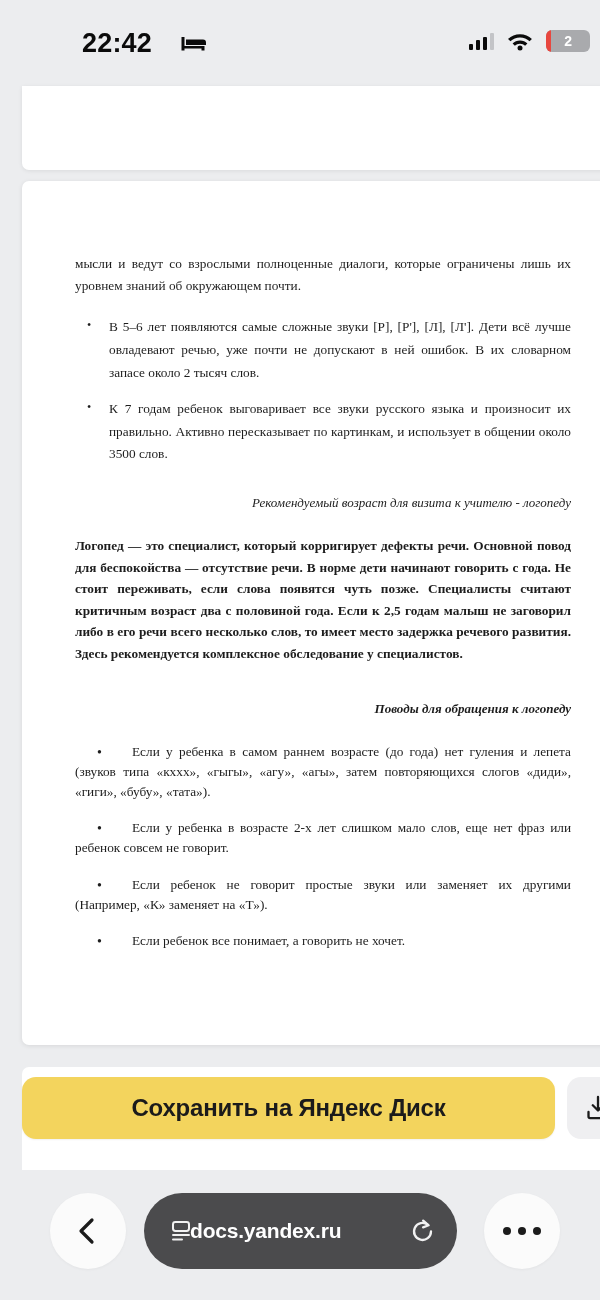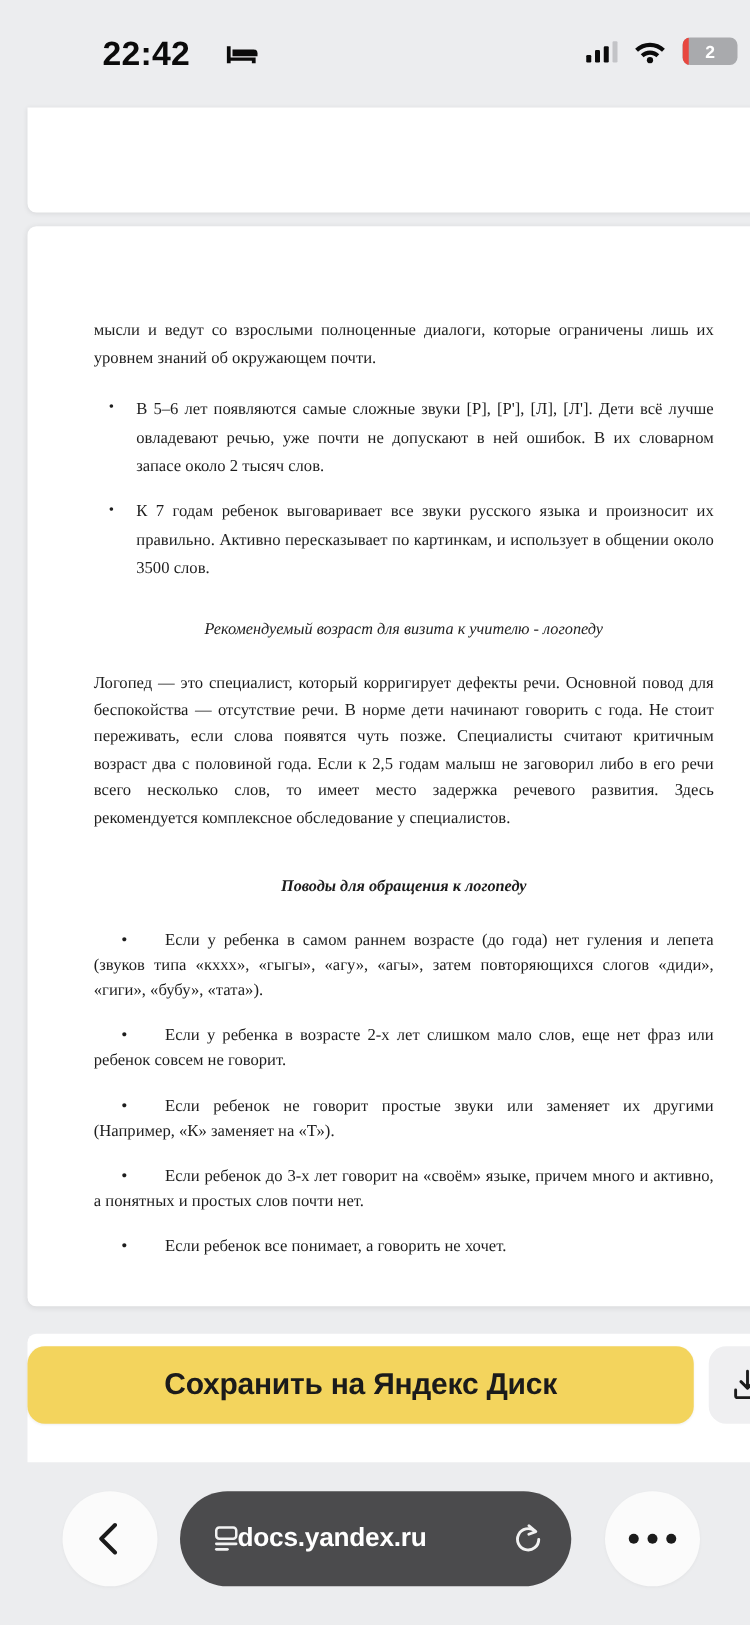--- a/index.html
+++ b/index.html
@@ -105,28 +105,28 @@
     text-align:justify;
     line-height:1.72;
   }
   ul.doc-ul li::before {
     content:"\2022";
     position:absolute; left:12px; top:-1px;
     font-size:12px;
   }
 
   .doc-heading {
-    text-align:center;
+    text-align:right;
     font-style:italic;
     font-size:13px;
     margin:26px 0 22px 0;
   }
   .doc-heading.h2 { margin:34px 0 22px 0;font-weight:bold; }
 
-  .doc-para { margin-bottom:0; }
+  .doc-para { margin-bottom:0;font-weight:bold; }
 
   ul.doc-ul2 {
     list-style:none;
     margin:16px 0 0 0;
     padding:0;
   }
   ul.doc-ul2 li {
     position:relative;
     padding-left:0;
     margin-bottom:16px;
@@ -267,21 +267,20 @@
       <div class="doc-heading">Рекомендуемый возраст для визита к учителю - логопеду</div>
 
       <p class="doc-para">Логопед — это специалист, который корригирует дефекты речи. Основной повод для беспокойства — отсутствие речи. В норме дети начинают говорить с года. Не стоит переживать, если слова появятся чуть позже. Специалисты считают критичным возраст два с половиной года. Если к 2,5 годам малыш не заговорил либо в его речи всего несколько слов, то имеет место задержка речевого развития. Здесь рекомендуется комплексное обследование у специалистов.</p>
 
       <div class="doc-heading h2">Поводы для обращения к логопеду</div>
 
       <ul class="doc-ul2">
         <li>Если у ребенка в самом раннем возрасте (до года) нет гуления и лепета (звуков  типа «кхxx», «гыгы», «агу», «агы»,  затем повторяющихся слогов «диди», «гиги», «бубу», «тата»).</li>
         <li>Если у ребенка в возрасте 2-х лет слишком мало слов, еще нет фраз или ребенок совсем не говорит.</li>
         <li>Если ребенок не говорит простые звуки или заменяет их другими (Например, «К» заменяет на «Т»).</li>
-        <li>Если ребенок до 3-х лет говорит на «своём» языке, причем много и активно, а понятных и простых слов почти нет.</li>
         <li>Если ребенок все понимает, а говорить не хочет.</li>
       </ul>
 
     </div>
   </div>
 
   <div class="page-footer">
     <div class="faded-text">ребенка. Вы сравниваете с речью сверстников и слышите разницу.</div>
   </div>
 

